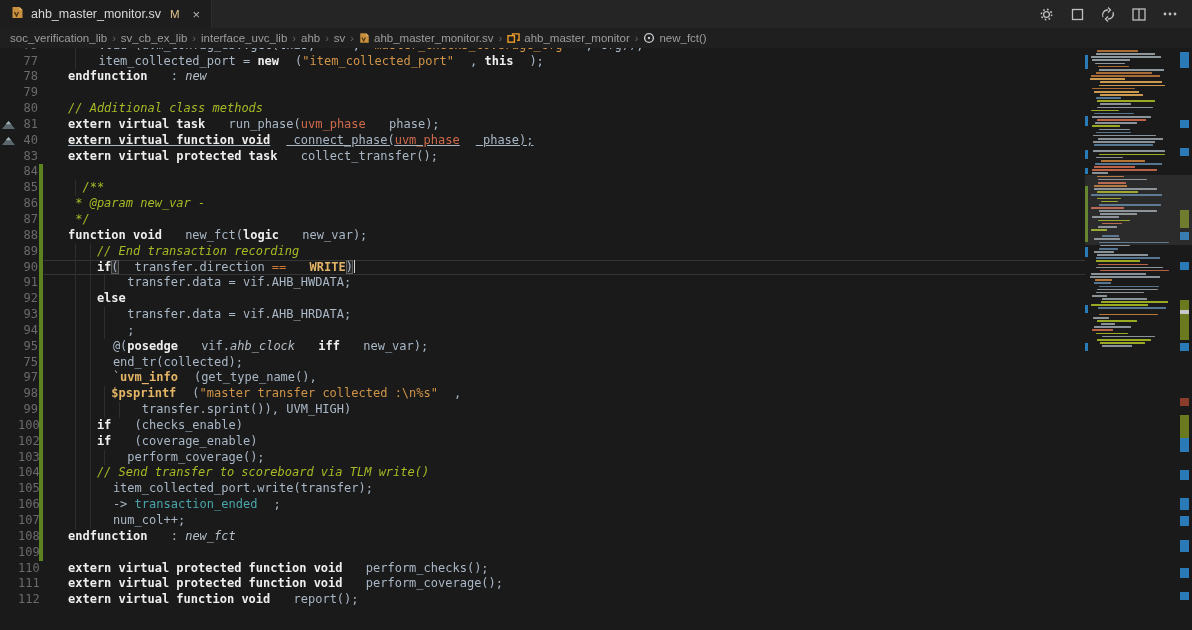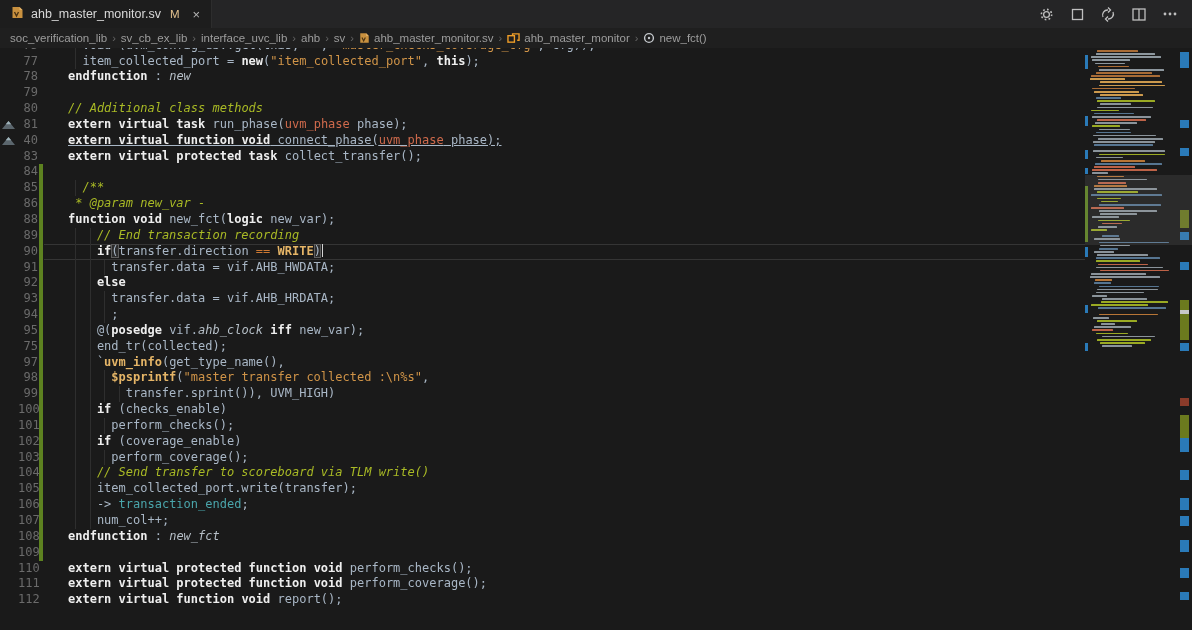--- a/index.html
+++ b/index.html
@@ -25,21 +25,21 @@
   .line{display:flex;height:15.857px;line-height:15.857px;white-space:pre;}
   .lg{width:18px;position:relative;flex:none;}
   .lg svg{position:absolute;left:2px;top:4px;}
   .ln{width:20px;flex:none;text-align:right;color:#6b6b6b;}
   .lbar{width:6px;flex:none;position:relative;}
   .lbar i{position:absolute;left:1px;top:0;bottom:0;width:3.5px;background:#5d8220;}
   .lbody{flex:1;position:relative;padding-left:24px;color:#a9b7c6;}
   .line.cur .lbody{box-shadow:inset 0 1px 0 #353535, inset 0 -1px 0 #353535;}
   .guide{position:absolute;top:0;bottom:0;width:1px;background:#2e2e2e;}
   .s-kw{color:#eeeeee;font-weight:bold;}
-  .s-pl{color:#a9b7c6;}
+  .s-pl{color:#a9b7c6;margin-left:16px;}
   .s-cm{color:#a9ba25;font-style:italic;}
   .s-str{color:#d09448;}
   .s-op{color:#cc7832;}
   .s-type{color:#cf6a4c;}
   .s-mac{color:#e5b567;font-weight:bold;}
   .s-const{color:#e5b567;font-weight:bold;}
   .s-ev{color:#4aa5ab;}
   .s-it{color:#b6bfc7;font-style:italic;}
   .s-bx{box-shadow:inset 0 0 0 1px #5e5e5e;background:rgba(140,140,140,.16);color:#a9b7c6;}
   .caret{display:inline-block;width:1.5px;height:13px;background:#d4d4d4;vertical-align:-2px;margin-left:1px;}
@@ -172,34 +172,34 @@
                 <path d="M6.5 0 L9.2 3.3 H3.8 Z" fill="#9fb3ba"></path>
               </svg></div><div class="ln">81</div><div class="lbar"></div><div class="lbody"><span style="padding-left: 0px; display: inline-block;"><span class="s-kw">extern virtual task</span><span class="s-pl"> run_phase(</span><span class="s-type">uvm_phase</span><span class="s-pl"> phase);</span></span></div></div>
           <div class="line"><div class="lg"><svg width="13" height="8" viewBox="0 0 13 8">
                 <path d="M6.5 0 L13 8 H0 Z" fill="#5b666d"></path>
                 <path d="M6.5 0 L9.2 3.3 H3.8 Z" fill="#9fb3ba"></path>
               </svg></div><div class="ln">40</div><div class="lbar"></div><div class="lbody"><span style="padding-left: 0px; display: inline-block; text-decoration: underline;"><span class="s-kw">extern virtual function void</span><span class="s-pl"> connect_phase(</span><span class="s-type">uvm_phase</span><span class="s-pl"> phase);</span></span></div></div>
           <div class="line"><div class="lg"></div><div class="ln">83</div><div class="lbar"></div><div class="lbody"><span style="padding-left: 0px; display: inline-block;"><span class="s-kw">extern virtual protected task</span><span class="s-pl"> collect_transfer();</span></span></div></div>
           <div class="line"><div class="lg"></div><div class="ln">84</div><div class="lbar"><i></i></div><div class="lbody"><span style="padding-left: 0px; display: inline-block;"></span></div></div>
           <div class="line"><div class="lg"></div><div class="ln">85</div><div class="lbar"><i></i></div><div class="lbody"><span class="guide" style="left: 31.22px;"></span><span style="padding-left: 14.44px; display: inline-block;"><span class="s-cm">/**</span></span></div></div>
           <div class="line"><div class="lg"></div><div class="ln">86</div><div class="lbar"><i></i></div><div class="lbody"><span style="padding-left: 7.22px; display: inline-block;"><span class="s-cm">* @param new_var -</span></span></div></div>
+          <div class="line"><div class="lg"></div><div class="ln">87</div><div class="lbar"><i></i></div><div class="lbody"><span style="padding-left: 7.22px; display: inline-block;"><span class="s-cm">*/</span></span></div></div>
           <div class="line"><div class="lg"></div><div class="ln">88</div><div class="lbar"><i></i></div><div class="lbody"><span style="padding-left: 0px; display: inline-block;"><span class="s-kw">function void</span><span class="s-pl"> new_fct(</span><span class="s-kw">logic</span><span class="s-pl"> new_var);</span></span></div></div>
           <div class="line"><div class="lg"></div><div class="ln">89</div><div class="lbar"><i></i></div><div class="lbody"><span class="guide" style="left: 31.22px;"></span><span class="guide" style="left: 45.66px;"></span><span style="padding-left: 28.88px; display: inline-block;"><span class="s-cm">// End transaction recording</span></span></div></div>
           <div class="line cur"><div class="lg"></div><div class="ln">90</div><div class="lbar"><i></i></div><div class="lbody"><span class="guide" style="left: 31.22px;"></span><span class="guide" style="left: 45.66px;"></span><span style="padding-left: 28.88px; display: inline-block;"><span class="s-kw">if</span><span class="s-bx">(</span><span class="s-pl">transfer.direction </span><span class="s-op">==</span><span class="s-pl"> </span><span class="s-const">WRITE</span><span class="s-bx">)</span><span class="caret"></span></span></div></div>
           <div class="line"><div class="lg"></div><div class="ln">91</div><div class="lbar"><i></i></div><div class="lbody"><span class="guide" style="left: 31.22px;"></span><span class="guide" style="left: 45.66px;"></span><span class="guide" style="left: 60.1px;"></span><span style="padding-left: 43.32px; display: inline-block;"><span class="s-pl">transfer.data = vif.AHB_HWDATA;</span></span></div></div>
           <div class="line"><div class="lg"></div><div class="ln">92</div><div class="lbar"><i></i></div><div class="lbody"><span class="guide" style="left: 31.22px;"></span><span class="guide" style="left: 45.66px;"></span><span style="padding-left: 28.88px; display: inline-block;"><span class="s-kw">else</span></span></div></div>
           <div class="line"><div class="lg"></div><div class="ln">93</div><div class="lbar"><i></i></div><div class="lbody"><span class="guide" style="left: 31.22px;"></span><span class="guide" style="left: 45.66px;"></span><span class="guide" style="left: 60.1px;"></span><span style="padding-left: 43.32px; display: inline-block;"><span class="s-pl">transfer.data = vif.AHB_HRDATA;</span></span></div></div>
           <div class="line"><div class="lg"></div><div class="ln">94</div><div class="lbar"><i></i></div><div class="lbody"><span class="guide" style="left: 31.22px;"></span><span class="guide" style="left: 45.66px;"></span><span class="guide" style="left: 60.1px;"></span><span style="padding-left: 43.32px; display: inline-block;"><span class="s-pl">;</span></span></div></div>
           <div class="line"><div class="lg"></div><div class="ln">95</div><div class="lbar"><i></i></div><div class="lbody"><span class="guide" style="left: 31.22px;"></span><span class="guide" style="left: 45.66px;"></span><span style="padding-left: 28.88px; display: inline-block;"><span class="s-pl">@(</span><span class="s-kw">posedge</span><span class="s-pl"> vif.</span><span class="s-it">ahb_clock</span><span class="s-pl"> </span><span class="s-kw">iff</span><span class="s-pl"> new_var);</span></span></div></div>
           <div class="line"><div class="lg"></div><div class="ln">75</div><div class="lbar"><i></i></div><div class="lbody"><span class="guide" style="left: 31.22px;"></span><span class="guide" style="left: 45.66px;"></span><span style="padding-left: 28.88px; display: inline-block;"><span class="s-pl">end_tr(collected);</span></span></div></div>
           <div class="line"><div class="lg"></div><div class="ln">97</div><div class="lbar"><i></i></div><div class="lbody"><span class="guide" style="left: 31.22px;"></span><span class="guide" style="left: 45.66px;"></span><span style="padding-left: 28.88px; display: inline-block;"><span class="s-pl">`</span><span class="s-mac">uvm_info</span><span class="s-pl">(get_type_name(),</span></span></div></div>
           <div class="line"><div class="lg"></div><div class="ln">98</div><div class="lbar"><i></i></div><div class="lbody"><span class="guide" style="left: 31.22px;"></span><span class="guide" style="left: 45.66px;"></span><span class="guide" style="left: 60.1px;"></span><span style="padding-left: 43.32px; display: inline-block;"><span class="s-mac">$psprintf</span><span class="s-pl">(</span><span class="s-str">"master transfer collected :\n%s"</span><span class="s-pl">,</span></span></div></div>
           <div class="line"><div class="lg"></div><div class="ln">99</div><div class="lbar"><i></i></div><div class="lbody"><span class="guide" style="left: 31.22px;"></span><span class="guide" style="left: 45.66px;"></span><span class="guide" style="left: 60.1px;"></span><span class="guide" style="left: 74.54px;"></span><span style="padding-left: 57.76px; display: inline-block;"><span class="s-pl">transfer.sprint()), UVM_HIGH)</span></span></div></div>
           <div class="line"><div class="lg"></div><div class="ln">100</div><div class="lbar"><i></i></div><div class="lbody"><span class="guide" style="left: 31.22px;"></span><span class="guide" style="left: 45.66px;"></span><span style="padding-left: 28.88px; display: inline-block;"><span class="s-kw">if</span><span class="s-pl"> (checks_enable)</span></span></div></div>
-          <div class="line"><div class="lg"></div><div class="ln">101</div><div class="lbar"><i></i></div><div class="lbody"><span class="guide" style="left: 31.22px;"></span><span class="guide" style="left: 45.66px;"></span><span class="guide" style="left: 60.1px;"></span><span style="padding-left: 43.32px; display: inline-block;"><span class="s-pl">perform_checks();</span></span></div></div>
           <div class="line"><div class="lg"></div><div class="ln">102</div><div class="lbar"><i></i></div><div class="lbody"><span class="guide" style="left: 31.22px;"></span><span class="guide" style="left: 45.66px;"></span><span style="padding-left: 28.88px; display: inline-block;"><span class="s-kw">if</span><span class="s-pl"> (coverage_enable)</span></span></div></div>
           <div class="line"><div class="lg"></div><div class="ln">103</div><div class="lbar"><i></i></div><div class="lbody"><span class="guide" style="left: 31.22px;"></span><span class="guide" style="left: 45.66px;"></span><span class="guide" style="left: 60.1px;"></span><span style="padding-left: 43.32px; display: inline-block;"><span class="s-pl">perform_coverage();</span></span></div></div>
           <div class="line"><div class="lg"></div><div class="ln">104</div><div class="lbar"><i></i></div><div class="lbody"><span class="guide" style="left: 31.22px;"></span><span class="guide" style="left: 45.66px;"></span><span style="padding-left: 28.88px; display: inline-block;"><span class="s-cm">// Send transfer to scoreboard via TLM write()</span></span></div></div>
           <div class="line"><div class="lg"></div><div class="ln">105</div><div class="lbar"><i></i></div><div class="lbody"><span class="guide" style="left: 31.22px;"></span><span class="guide" style="left: 45.66px;"></span><span style="padding-left: 28.88px; display: inline-block;"><span class="s-pl">item_collected_port.write(transfer);</span></span></div></div>
           <div class="line"><div class="lg"></div><div class="ln">106</div><div class="lbar"><i></i></div><div class="lbody"><span class="guide" style="left: 31.22px;"></span><span class="guide" style="left: 45.66px;"></span><span style="padding-left: 28.88px; display: inline-block;"><span class="s-pl">-&gt; </span><span class="s-ev">transaction_ended</span><span class="s-pl">;</span></span></div></div>
           <div class="line"><div class="lg"></div><div class="ln">107</div><div class="lbar"><i></i></div><div class="lbody"><span class="guide" style="left: 31.22px;"></span><span class="guide" style="left: 45.66px;"></span><span style="padding-left: 28.88px; display: inline-block;"><span class="s-pl">num_col++;</span></span></div></div>
           <div class="line"><div class="lg"></div><div class="ln">108</div><div class="lbar"><i></i></div><div class="lbody"><span style="padding-left: 0px; display: inline-block;"><span class="s-kw">endfunction</span><span class="s-pl"> : </span><span class="s-it">new_fct</span></span></div></div>
           <div class="line"><div class="lg"></div><div class="ln">109</div><div class="lbar"><i></i></div><div class="lbody"><span style="padding-left: 0px; display: inline-block;"></span></div></div>
           <div class="line"><div class="lg"></div><div class="ln">110</div><div class="lbar"></div><div class="lbody"><span style="padding-left: 0px; display: inline-block;"><span class="s-kw">extern virtual protected function void</span><span class="s-pl"> perform_checks();</span></span></div></div>
           <div class="line"><div class="lg"></div><div class="ln">111</div><div class="lbar"></div><div class="lbody"><span style="padding-left: 0px; display: inline-block;"><span class="s-kw">extern virtual protected function void</span><span class="s-pl"> perform_coverage();</span></span></div></div>

